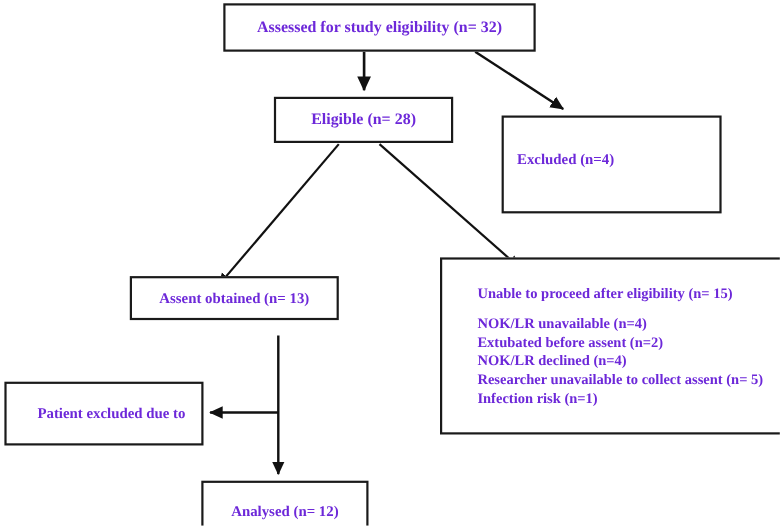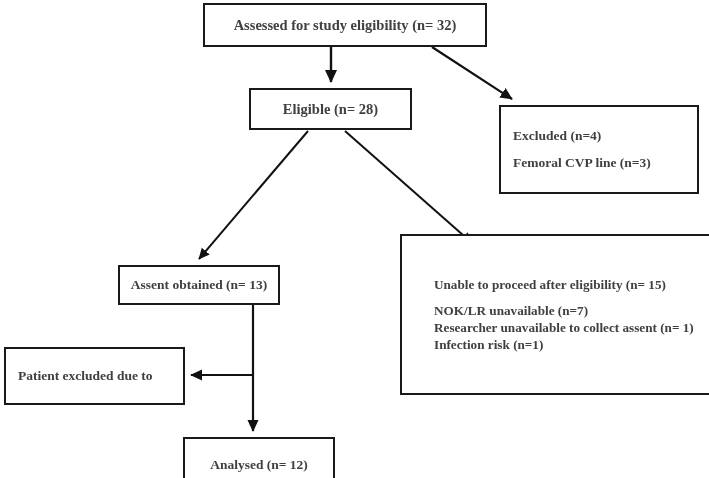--- a/index.html
+++ b/index.html
@@ -22,21 +22,21 @@
     top: 0;
     width: 709px;
     height: 478px;
     pointer-events: none;
   }
   .node {
     position: absolute;
     box-sizing: border-box;
     border: 2px solid #1a1a1a;
     background: #ffffff;
-    color: #404040;
+    color: #6d28d9;
     font-weight: bold;
     display: flex;
     flex-direction: column;
     justify-content: center;
   }
   .node.center-text {
     align-items: center;
     text-align: center;
   }
   .node.left-text {
@@ -58,36 +58,35 @@
   }
   #node-eligible {
     left: 249px;  top: 88px;  width: 163px; height: 42px;
     font-size: 14.5px;
     text-align: center;
   }
   #node-excluded {
     left: 456px;  top: 105px; width: 200px; height: 89px;
     font-size: 13.5px;
     padding-left: 12px;
-    margin-left: 43px;
   }
   #node-assent {
-    left: 118px;  top: 265px; width: 162px; height: 40px;
+    left: 118px;  top: 251px; width: 190px; height: 40px;
     font-size: 13.5px;
   }
   #node-unable {
     left: 357px;  top: 234px; width: 340px; height: 161px;
     font-size: 13.2px;
     padding-left: 32px;
     margin-left: 43px;
   }
   #node-patient-excluded {
     left: 4px;    top: 347px; width: 181px; height: 58px;
     font-size: 13.5px;
-    padding-left: 12px;
+    padding-left: 28px;
   }
   #node-analysed {
     left: 183px;  top: 437px; width: 152px; height: 56px;
     font-size: 13.5px;
   }
 </style>
 </head>
 <body>
 
 <div id="canvas">
@@ -128,32 +127,33 @@
     <div class="line">Assessed for study eligibility (n= 32)</div>
   </div>
 
   <div class="node center-text" id="node-eligible">
     <div class="line">Eligible (n= 28)</div>
   </div>
 
   <div class="node left-text" id="node-excluded">
     <div class="line">Excluded (n=4)</div>
     <div class="spacer"></div>
-    <div class="line">Femoral CVP line (n=3)</div>
   </div>
 
   <div class="node center-text" id="node-assent">
     <div class="line">Assent obtained (n= 13)</div>
   </div>
 
   <div class="node left-text" id="node-unable">
     <div class="line">Unable to proceed after eligibility (n= 15)</div>
     <div class="spacer"></div>
-    <div class="line">NOK/LR unavailable (n=7)</div>
-    <div class="line">Researcher unavailable to collect assent (n= 1)</div>
+    <div class="line">NOK/LR unavailable (n=4)</div>
+    <div class="line">Extubated before assent (n=2)</div>
+    <div class="line">NOK/LR declined (n=4)</div>
+    <div class="line">Researcher unavailable to collect assent (n= 5)</div>
     <div class="line">Infection risk (n=1)</div>
   </div>
 
   <div class="node left-text" id="node-patient-excluded">
     <div class="line">Patient excluded due to</div>
   </div>
 
   <div class="node center-text" id="node-analysed">
     <div class="line">Analysed (n= 12)</div>
   </div>

